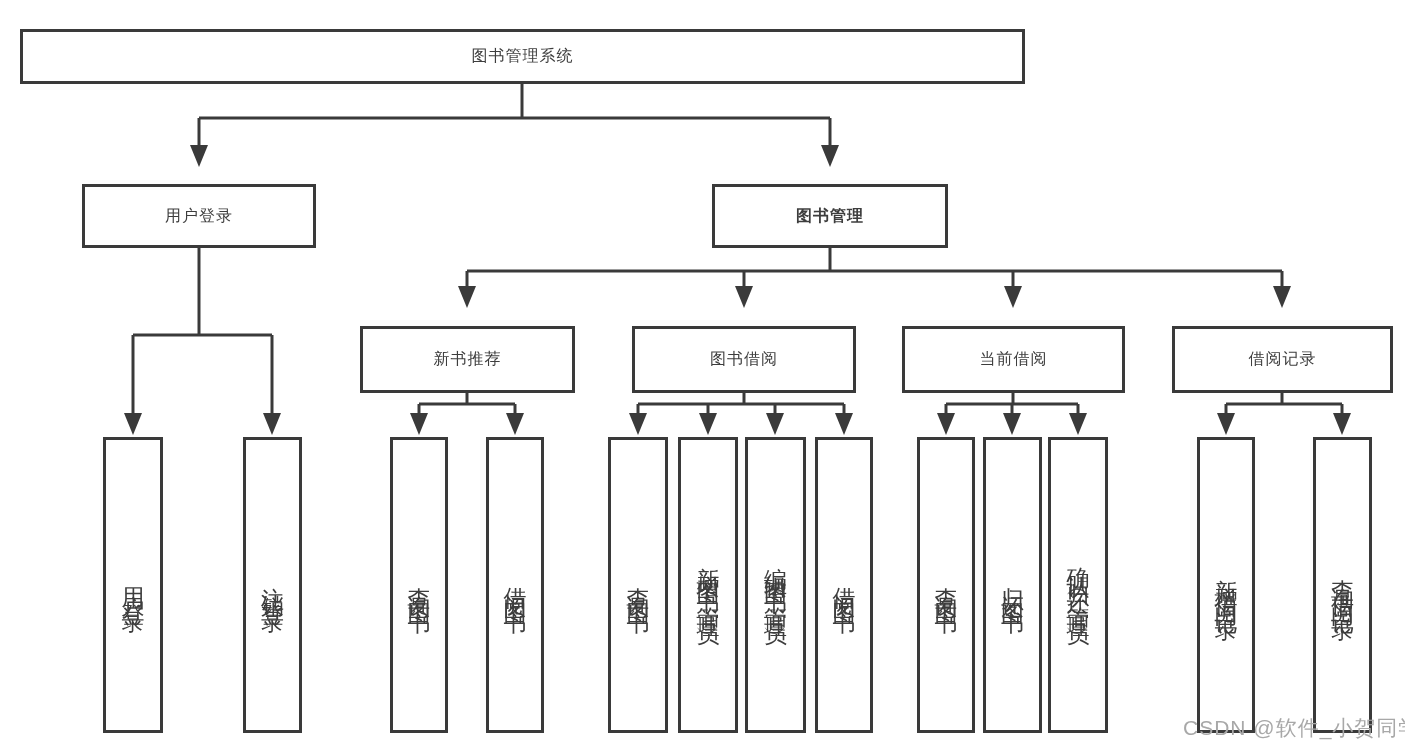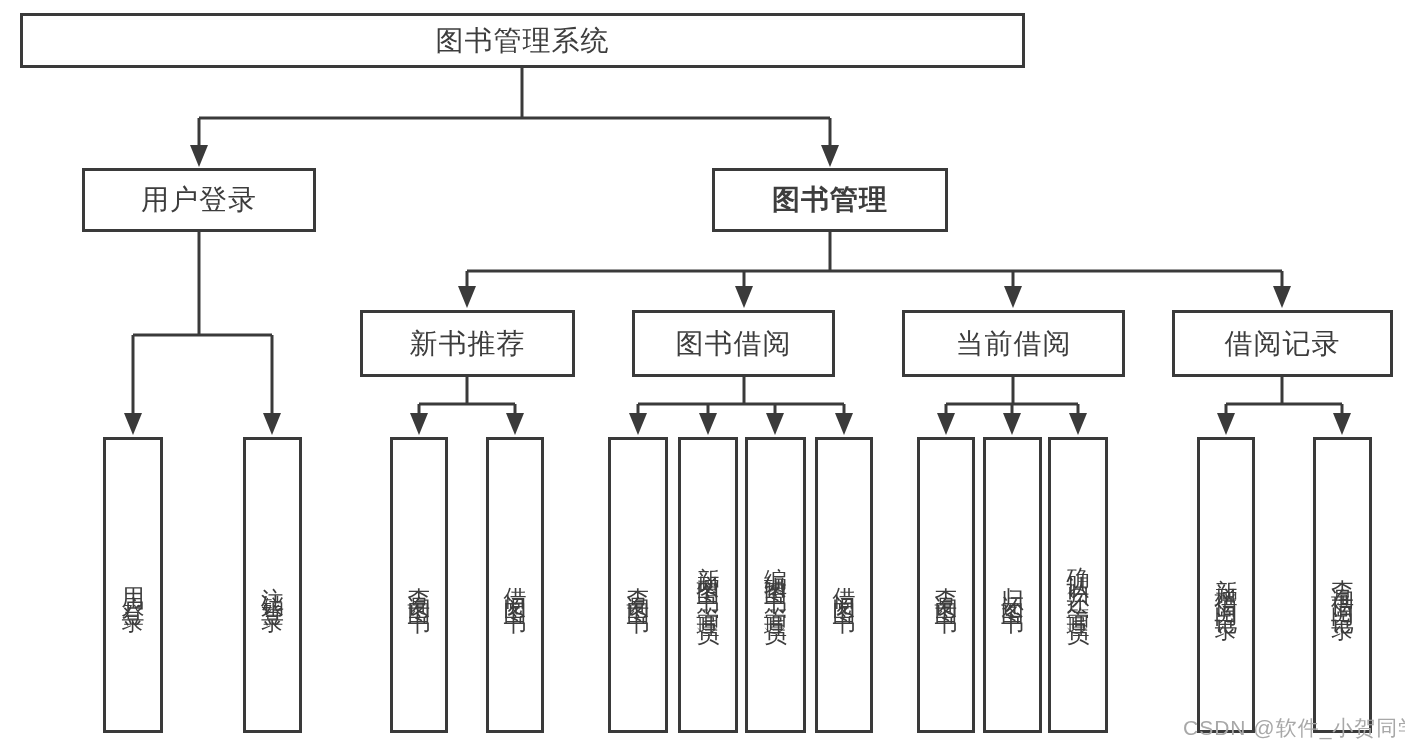--- a/index.html
+++ b/index.html
@@ -35,23 +35,24 @@
     position: absolute;
     box-sizing: border-box;
     border: 3px solid #3a3a3a;
     background: #ffffff;
     display: flex;
     align-items: center;
     justify-content: center;
     color: #3d3d3d;
   }
   .node.h {
-    font-size: 28px;
+    font-size: 16px;
     letter-spacing: 1px;
     white-space: nowrap;
+    margin-top: 16px;
   }
   .node.v span {
     writing-mode: vertical-rl;
     text-orientation: mixed;
     font-size: 23px;
     letter-spacing: 8px;
     line-height: 1;
     white-space: nowrap;
   }
   .watermark {
@@ -146,21 +147,21 @@
   <div class="node h" style="left:82px; top:168px; width:234px; height:64px;">
     <span>用户登录</span>
   </div>
   <div class="node h" style="left:712px; top:168px; width:236px; height:64px;font-weight:bold;">
     <span>图书管理</span>
   </div>
 
   <div class="node h" style="left:360px; top:310px; width:215px; height:67px;">
     <span>新书推荐</span>
   </div>
-  <div class="node h" style="left:632px; top:310px; width:203px; height:67px;">
+  <div class="node h" style="left:632px; top:310px; width:224px; height:67px;">
     <span>图书借阅</span>
   </div>
   <div class="node h" style="left:902px; top:310px; width:223px; height:67px;">
     <span>当前借阅</span>
   </div>
   <div class="node h" style="left:1172px; top:310px; width:221px; height:67px;">
     <span>借阅记录</span>
   </div>
 
   <div class="node v" style="left:103px; top:437px; width:60px; height:296px;">

